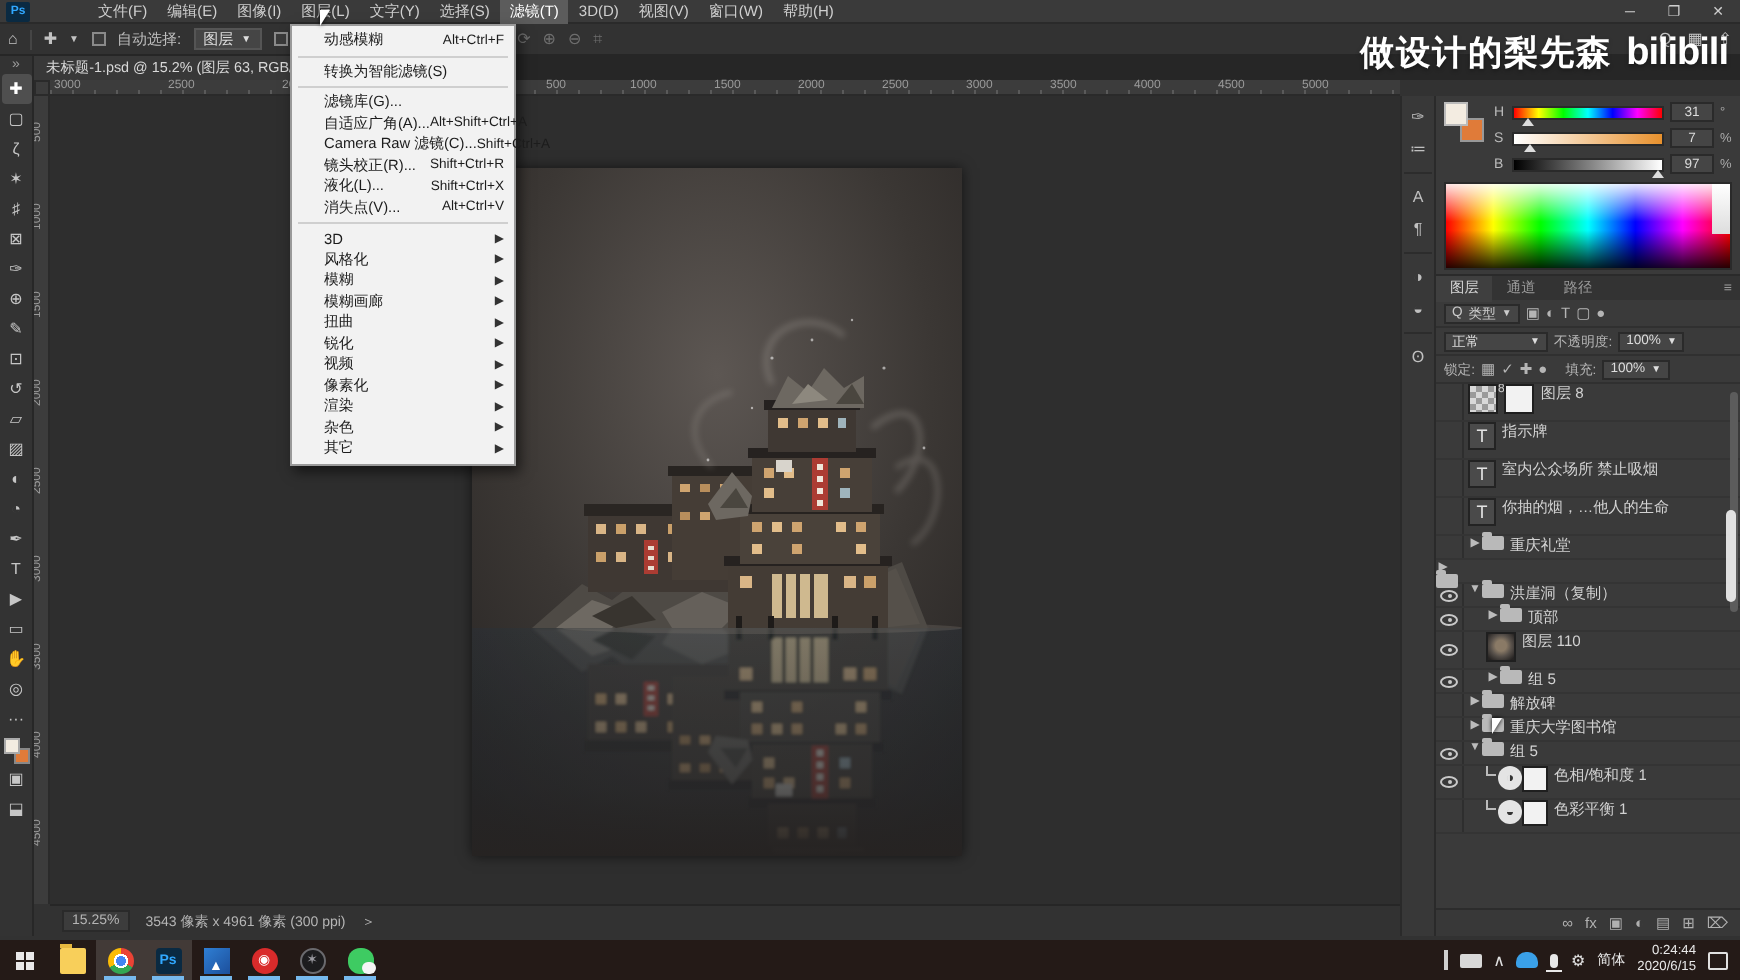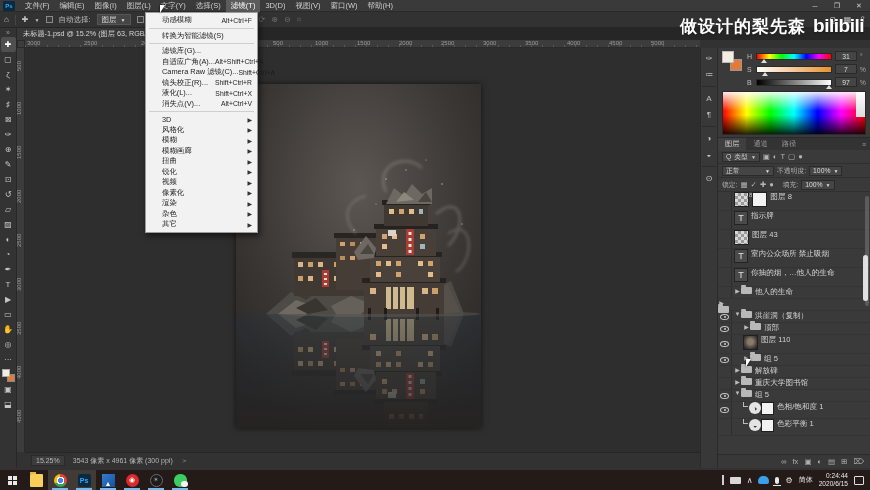--- a/index.html
+++ b/index.html
@@ -1,21 +1,21 @@
 <!DOCTYPE html>
 <html><head>
 <meta charset="utf-8">
 <style>
   * { margin:0; padding:0; box-sizing:border-box; }
   html,body { width:870px; height:490px; overflow:hidden; background:#000;
     font-family:"Liberation Sans","DejaVu Sans",sans-serif; }
   #stage { position:relative; width:870px; height:490px; background:#323232; }
 
   
-  .titlebar { position:absolute; left:0; top:0; width:870px; height:12px; background:#3a3a3a; display:flex; align-items:center; border-bottom:1px solid #2a2a2a; }
+  .titlebar { position:absolute; left:0; top:0; width:870px; height:12px; background:#3a3a3a; display:flex; align-items:center; border-bottom:1px solid #2a2a2a;gap:24px; }
   .ps-logo { width:12px; height:10px; margin:0 5px 0 3px; background:#0a2a42; color:#31a8ff; font-size:6px; font-weight:bold; display:flex; align-items:center; justify-content:center; border-radius:1px; }
   .menu-item { font-size:7.5px; color:#cfcfcf; padding:1px 5px; white-space:nowrap; cursor:default; }
   .menu-item.active { background:#5c5c5c; color:#fff; }
   .win-controls { position:absolute; right:0; top:0; display:flex; }
   .win-btn { width:22px; height:12px; color:#cfcfcf; font-size:7px; display:flex; align-items:center; justify-content:center; }
   .cursor-arrow { position:absolute; left:160px; top:5px; width:0; height:0; border-left:5px solid #fff; border-bottom:8px solid transparent; filter:drop-shadow(0 0 1px #000); z-index:60; }
 
   
   .optionsbar { position:absolute; left:0; top:12px; width:870px; height:16px; background:#323232; border-bottom:1px solid #262626; display:flex; align-items:center; gap:6px; padding-left:4px; }
   .ob-icon { color:#c2c2c2; font-size:8px; }
@@ -621,41 +621,35 @@
         </div>
         <div class="layer-row" style="height: 19px;">
           <span class="eye-box"></span>
           <span style="width: 2px; flex: 0 0 auto;"></span>
           <span class="t-thumb">T</span>
           <span class="layer-name">指示牌</span>
         </div>
         <div class="layer-row" style="height: 19px;">
           <span class="eye-box"></span>
           <span style="width: 2px; flex: 0 0 auto;"></span>
-          <span class="thumb checker"></span>
-          <span class="layer-name">图层 43</span>
+          <span class="t-thumb">T</span>
+          <span class="layer-name">室内公众场所 禁止吸烟</span>
         </div>
         <div class="layer-row" style="height: 19px;">
           <span class="eye-box"></span>
           <span style="width: 2px; flex: 0 0 auto;"></span>
           <span class="t-thumb">T</span>
-          <span class="layer-name">室内公众场所 禁止吸烟</span>
-        </div>
-        <div class="layer-row" style="height: 19px;">
-          <span class="eye-box"></span>
-          <span style="width: 2px; flex: 0 0 auto;"></span>
-          <span class="t-thumb">T</span>
           <span class="layer-name">你抽的烟，…他人的生命</span>
         </div>
         <div class="layer-row" style="height: 12px;">
           <span class="eye-box"></span>
           <span style="width: 2px; flex: 0 0 auto;"></span>
           <span class="lr-caret">▶</span>
           <span class="folder"></span>
-          <span class="layer-name">他人的生命</span>
+          <span class="layer-name">重庆礼堂</span>
         </div>
         <div class="layer-row" style="height: 12px; flex-direction: column;">
           <span class="eye-box"></span>
           <span style="width: 2px; flex: 0 0 auto;"></span>
           <span class="lr-caret">▶</span>
           <span class="folder"></span>
           <span class="layer-name">千厮门大桥</span>
         </div>
         <div class="layer-row" style="height: 12px;">
           <span class="eye-box">

